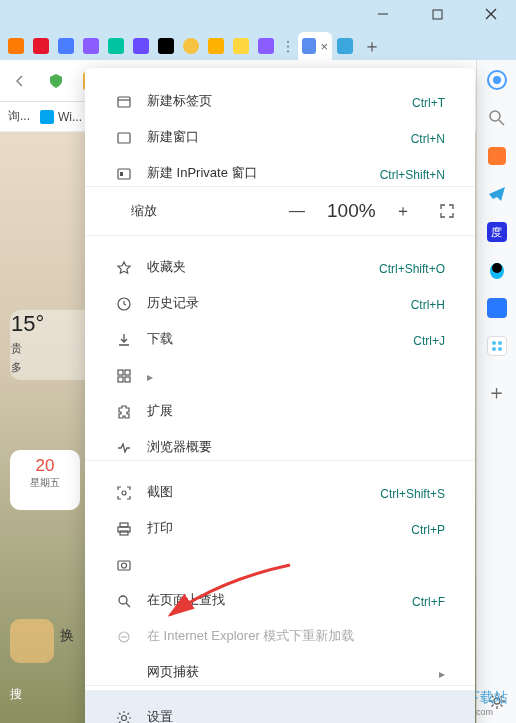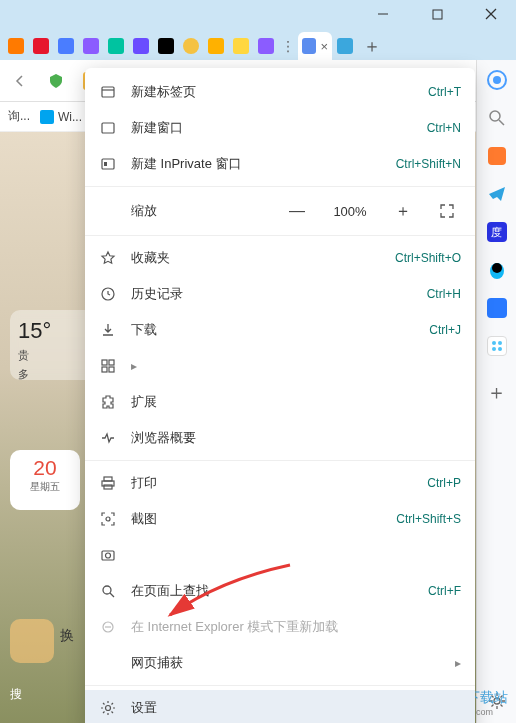--- a/index.html
+++ b/index.html
@@ -16,48 +16,48 @@
 
 .toolbar { height: 42px; background: #fff; display: flex; align-items: center; padding: 0 6px; gap: 8px; border-bottom: 1px solid #e0e0e0; }
 .toolbar .tb-btn { width: 28px; height: 28px; display: flex; align-items: center; justify-content: center; color: #666; position: relative; }
 .toolbar .spacer { flex: 1; }
 .tb-btn .badge { position: absolute; bottom: -2px; right: -4px; background: #d33; color: #fff; font-size: 8px; padding: 0 3px; border-radius: 2px; line-height: 10px;}
 
 .bookmarks { height: 30px; background: #fff; display: flex; align-items: center; padding: 0 8px; gap: 10px; font-size: 12px; color: #444; border-bottom: 1px solid #eee; }
 .bm-item { display: flex; align-items: center; gap: 4px; }
 
 .content-bg { position: absolute; top: 132px; left: 0; right: 40px; bottom: 0; background: linear-gradient(180deg, #e8dcc8 0%, #d4c8b0 40%, #8a9060 100%); }
-.weather-card { position: absolute; top: 310px; left: 10px; width: 88px; height: 70px; background: rgba(255,255,255,0.4); border-radius: 10px; padding: 8px; backdrop-filter: blur(4px);}
+.weather-card { position: absolute; top: 310px; left: 10px; width: 88px; height: 70px; background: rgba(255,255,255,0.4); border-radius: 10px; padding: 1px; backdrop-filter: blur(4px);}
 .weather-temp { font-size: 22px; font-weight: 300; color: #222; }
 .weather-loc { font-size: 11px; color: #444; margin-top: 4px;}
 .date-card { position: absolute; top: 450px; left: 10px; width: 70px; height: 60px; background: #fff; border-radius: 10px; padding: 6px; text-align: center;}
-.date-num { font-size: 21px; color: #e74c3c; font-weight: 500; }
+.date-num { font-size: 17px; color: #e74c3c; font-weight: 500; }
 .date-day { font-size: 10px; color: #666; }
 
 .sidebar { position: absolute; right: 0; top: 60px; bottom: 0; width: 40px; background: #f8f9fb; border-left: 1px solid #e0e0e0; display: flex; flex-direction: column; align-items: center; padding-top: 8px; gap: 14px;}
 .sidebar .sb-ico { width: 24px; height: 24px; display: flex; align-items: center; justify-content: center; border-radius: 4px; font-size: 16px;}
 
 .menu { position: absolute; top: 68px; left: 85px; width: 390px; background: #fff; border-radius: 6px; box-shadow: 0 4px 20px rgba(0,0,0,0.2); padding: 6px 0; z-index: 100;}
-.menu-item { height: 36px; display: flex; align-items: center; padding: 0 14px; font-size: 13px; color: #333; gap: 14px; cursor: pointer;}
+.menu-item { height: 36px; display: flex; align-items: flex-end; padding: 0 30px; font-size: 13px; color: #333; gap: 14px; cursor: pointer;}
 .menu-item:hover, .menu-item.highlighted { background: #eef3f8; }
 .menu-item.highlighted { background: #e8eef5; }
 .menu-item .mi-icon { width: 18px; display: flex; justify-content: center; align-items: center; color: #555;}
 .menu-item .mi-label { flex: 1; }
 .menu-item .mi-shortcut { font-size: 12px; color: #0f766e; }
 .menu-item .mi-arrow { color: #888; font-size: 12px;}
 .menu-item.disabled { color: #aaa; }
 .menu-item.disabled .mi-icon { color: #ccc;}
 .menu-sep { height: 1px; background: #eee; margin: 4px 0; }
 .menu-item.no-icon .mi-icon { visibility: hidden; }
 
 .zoom-row { height: 40px; display: flex; align-items: center; padding: 0 14px; gap: 14px; font-size: 13px; color: #333;}
 .zoom-row .mi-icon { width: 18px; visibility: hidden;}
 .zoom-row .zlabel { flex: 1;}
 .zoom-row .zbtn { width: 32px; height: 28px; display: flex; align-items: center; justify-content: center; font-size: 16px; color: #444; border-radius: 4px;}
-.zoom-row .zpct { width: 46px; text-align: center; font-size: 13px;}
+.zoom-row .zpct { width: 46px; text-align: center; font-size: 19px;}
 .zoom-row .zfs { width: 28px; height: 28px; display: flex; align-items: center; justify-content: center; }
 
 .arrow-annotation { position: absolute; z-index: 200; pointer-events: none;}
 
 .watermark { position: absolute; right: 8px; bottom: 6px; font-size: 14px; color: #4aa8e0; display: flex; align-items: center; gap: 4px; z-index: 50;}
 .watermark .wm-sub { font-size: 9px; color: #888; display: block;}
 
 .bottom-cards { position: absolute; left: 10px; bottom: 60px; display: flex; gap: 8px; }
 .mini-card { width: 44px; height: 44px; background: rgba(255,200,120,0.6); border-radius: 10px;}
 .bottom-text { position: absolute; left: 10px; bottom: 20px; font-size: 12px; color: #fff;}
@@ -374,37 +374,37 @@
         <svg width="16" height="16">
           <path d="M2 8h3l2-4 2 8 2-4h3" fill="none" stroke="#555" stroke-width="1.3"></path>
         </svg>
       </span>
     <span class="mi-label">浏览器概要</span>
   </div>
   <div class="menu-sep"></div>
   <div class="menu-item">
     <span class="mi-icon">
         <svg width="16" height="16">
+          <path d="M2 5V2h3M14 5V2h-3M2 11v3h3M14 11v3h-3" fill="none" stroke="#555" stroke-width="1.2"></path>
+          <circle cx="8" cy="8" r="2" fill="none" stroke="#555" stroke-width="1.2"></circle>
+        </svg>
+      </span>
+    <span class="mi-label">截图</span>
+    <span class="mi-shortcut">Ctrl+Shift+S</span>
+  </div>
+  <div class="menu-item">
+    <span class="mi-icon">
+        <svg width="16" height="16">
           <rect x="4" y="2" width="8" height="4" fill="none" stroke="#555" stroke-width="1.2"></rect>
           <rect x="2" y="6" width="12" height="5" fill="none" stroke="#555" stroke-width="1.2"></rect>
           <rect x="4" y="10" width="8" height="4" fill="none" stroke="#555" stroke-width="1.2"></rect>
         </svg>
       </span>
     <span class="mi-label">打印</span>
     <span class="mi-shortcut">Ctrl+P</span>
-  </div>
-  <div class="menu-item">
-    <span class="mi-icon">
-        <svg width="16" height="16">
-          <path d="M2 5V2h3M14 5V2h-3M2 11v3h3M14 11v3h-3" fill="none" stroke="#555" stroke-width="1.2"></path>
-          <circle cx="8" cy="8" r="2" fill="none" stroke="#555" stroke-width="1.2"></circle>
-        </svg>
-      </span>
-    <span class="mi-label">截图</span>
-    <span class="mi-shortcut">Ctrl+Shift+S</span>
   </div>
   <div class="menu-item">
     <span class="mi-icon">
         <svg width="16" height="16">
           <rect x="2" y="4" width="12" height="9" fill="none" stroke="#555" stroke-width="1.2" rx="1"></rect>
           <circle cx="8" cy="8.5" r="2.5" fill="none" stroke="#555" stroke-width="1.2"></circle>
         </svg>
       </span>
   </div>
   <div class="menu-item">

